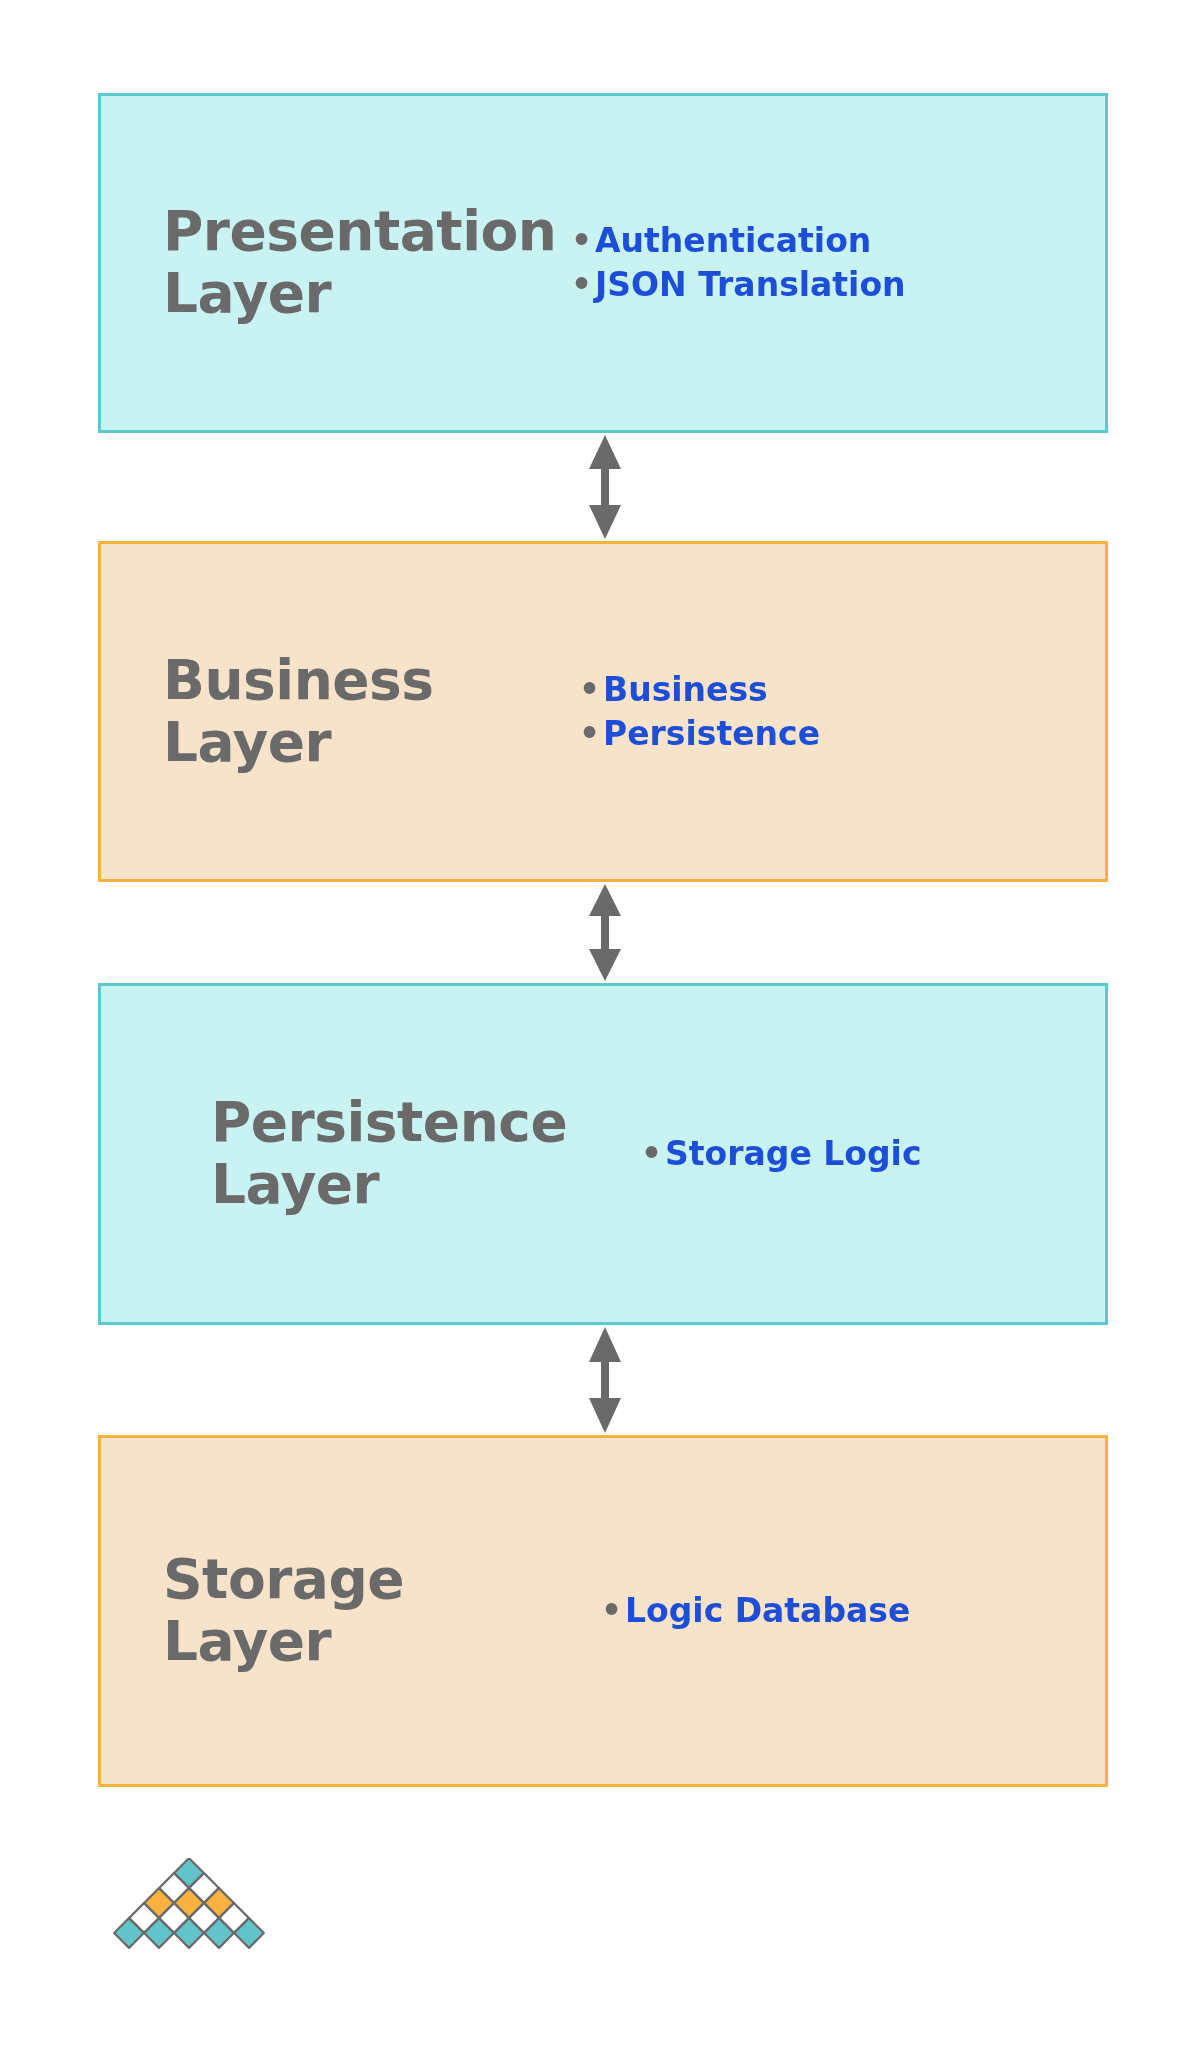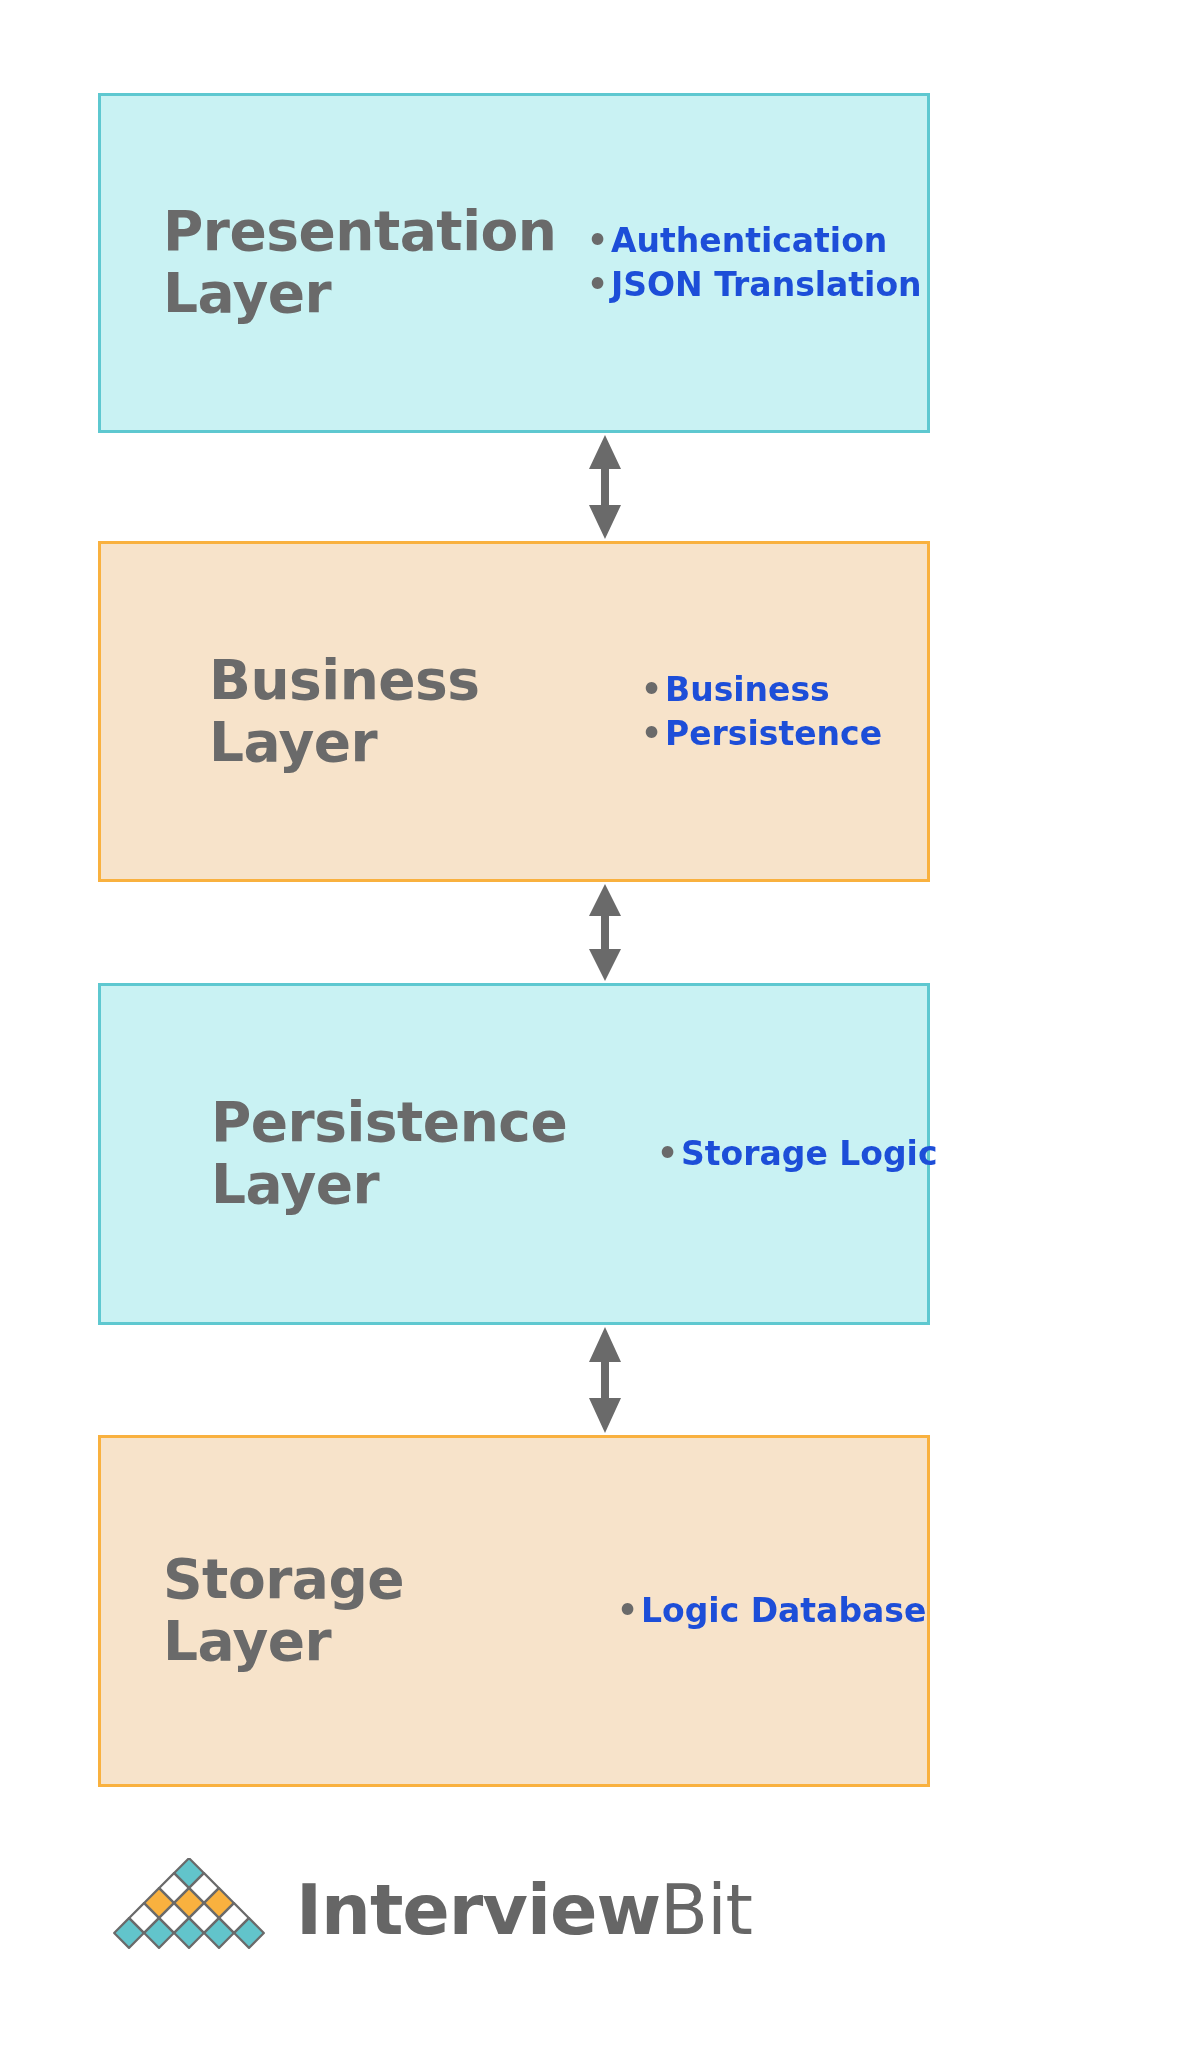--- a/index.html
+++ b/index.html
@@ -19,27 +19,26 @@
     position: absolute;
     left: 0; top: 0;
     width: 1203px;
     height: 2048px;
   }
 
   
   .layer-box {
     position: absolute;
     left: 98px;
-    width: 832px;            
+    width: 1010px;            
     box-sizing: border-box;
     border-style: solid;
     border-width: 3px;
     display: flex;
     align-items: center;
-    gap: 16px;
   }
 
   .layer-box.teal {
     background: #c9f2f3;
     border-color: #5ec8d0;
   }
   .layer-box.peach {
     background: #f7e3ca;
     border-color: #f9b13f;
   }
@@ -77,21 +76,21 @@
     position: absolute;
     left: 0;
     top: 0;
     color: #6a6a6a;
     font-size: 33px;
     line-height: 1.33;
   }
 
   
   #box-presentation { top: 93px;   height: 340px; }
-  #box-business     { top: 541px;  height: 341px; padding-left: 46px; }
+  #box-business     { top: 541px;  height: 341px; }
   #box-persistence  { top: 983px;  height: 342px; padding-left: 48px; }
   #box-database     { top: 1435px; height: 352px; }
 
   
   #box-presentation .layer-points { margin-left: 0px;  }
   #box-business     .layer-points { margin-left: 8px;  }
   #box-persistence  .layer-points { margin-left: 22px; }
   #box-database     .layer-points { margin-left: 30px; }
 
   
@@ -207,16 +206,15 @@
         <rect x="95.5" y="49.5" width="21" height="21" transform="rotate(45 106 60)" fill="#ffffff"></rect>
         <rect x="125.5" y="49.5" width="21" height="21" transform="rotate(45 136 60)" fill="#ffffff"></rect>
 
         <rect x="20.5" y="64.5" width="21" height="21" transform="rotate(45 31 75)" fill="#62c4cb"></rect>
         <rect x="50.5" y="64.5" width="21" height="21" transform="rotate(45 61 75)" fill="#62c4cb"></rect>
         <rect x="80.5" y="64.5" width="21" height="21" transform="rotate(45 91 75)" fill="#62c4cb"></rect>
         <rect x="110.5" y="64.5" width="21" height="21" transform="rotate(45 121 75)" fill="#62c4cb"></rect>
         <rect x="140.5" y="64.5" width="21" height="21" transform="rotate(45 151 75)" fill="#62c4cb"></rect>
       </g>
     </svg>
-    <div id="brand-text"><span class="brand-strong">Interview</span><span class="brand-light">Bit</span></div>
   </div>
 
 </div>
 
 </body></html>

